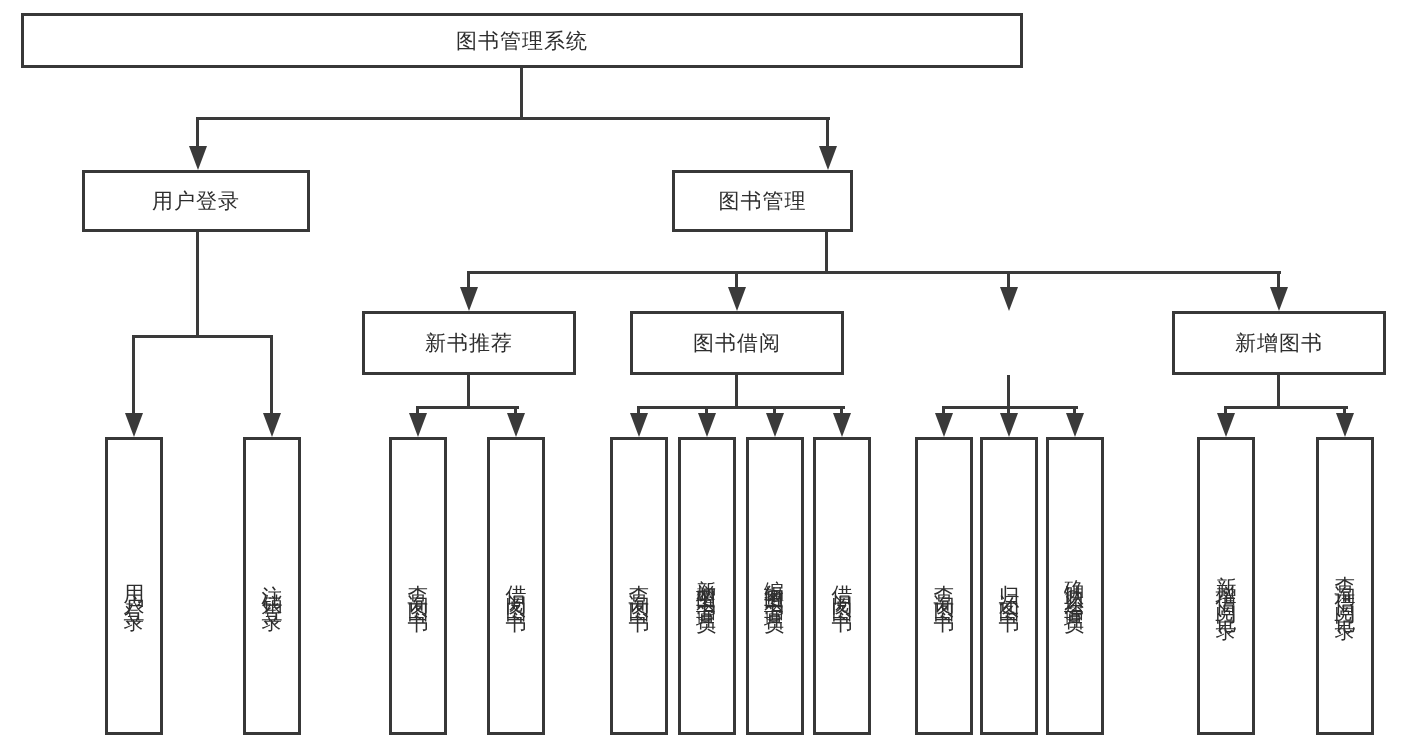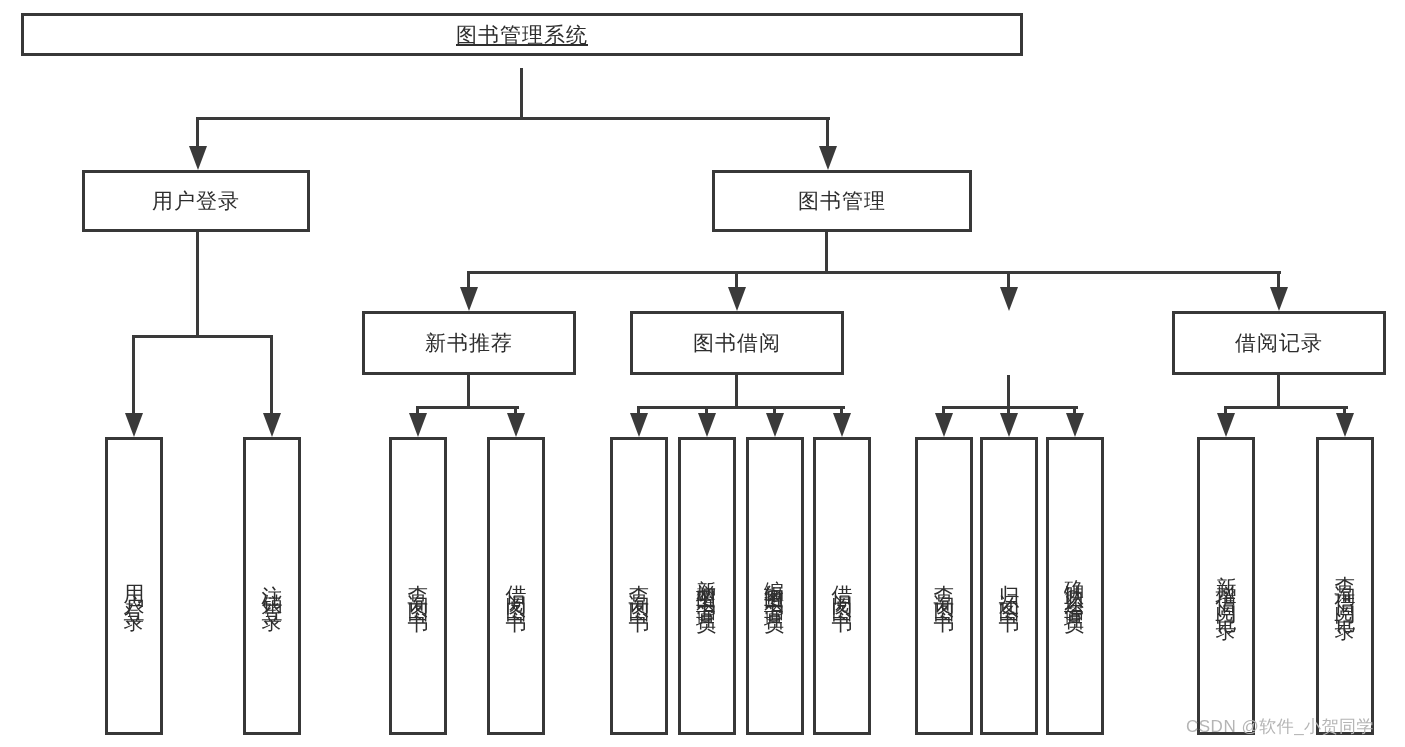--- a/index.html
+++ b/index.html
@@ -63,43 +63,43 @@
     color: #b5b5b5;
     z-index: 10;
     white-space: nowrap;
   }
 </style>
 </head>
 <body>
 
 <div class="canvas">
 
-  <div class="hbox" style="left:21px; top:13px; width:1002px; height:43px;text-decoration:underline;">
+  <div class="hbox" style="left:21px; top:13px; width:1002px; height:55px;">
     <span>图书管理系统</span>
   </div>
 
   <div class="hbox" style="left:82px; top:170px; width:228px; height:62px;">
     <span>用户登录</span>
   </div>
 
-  <div class="hbox" style="left:712px; top:170px; width:260px; height:62px;">
+  <div class="hbox" style="left:672px; top:170px; width:181px; height:62px;">
     <span>图书管理</span>
   </div>
 
   <div class="hbox" style="left:630px; top:311px; width:214px; height:64px;">
     <span>图书借阅</span>
   </div>
 
   <div class="hbox" style="left:362px; top:311px; width:214px; height:64px;">
     <span>新书推荐</span>
   </div>
 
 
   <div class="hbox" style="left:1172px; top:311px; width:214px; height:64px;">
-    <span>借阅记录</span>
+    <span>新增图书</span>
   </div>
 
   <div class="vbox" style="left:105px;">
     <span>用户登录</span>
   </div>
   <div class="vbox" style="left:243px;">
     <span>注销登录</span>
   </div>
 
   <div class="vbox" style="left:389px;">
@@ -191,15 +191,14 @@
   <div class="lv" style="left:1073px; top:406px; height:10px;"></div>
   <div class="arr" style="left:1066px; top:413px;"></div>
 
   <div class="lv" style="left:1277px; top:375px; height:33px;"></div>
   <div class="lh" style="left:1224px; top:406px; width:124px;"></div>
   <div class="lv" style="left:1224px; top:406px; height:10px;"></div>
   <div class="arr" style="left:1217px; top:413px;"></div>
   <div class="lv" style="left:1343px; top:406px; height:10px;"></div>
   <div class="arr" style="left:1336px; top:413px;"></div>
 
-  <div class="watermark">CSDN @软件_小贺同学</div>
 
 </div>
 
 </body></html>

